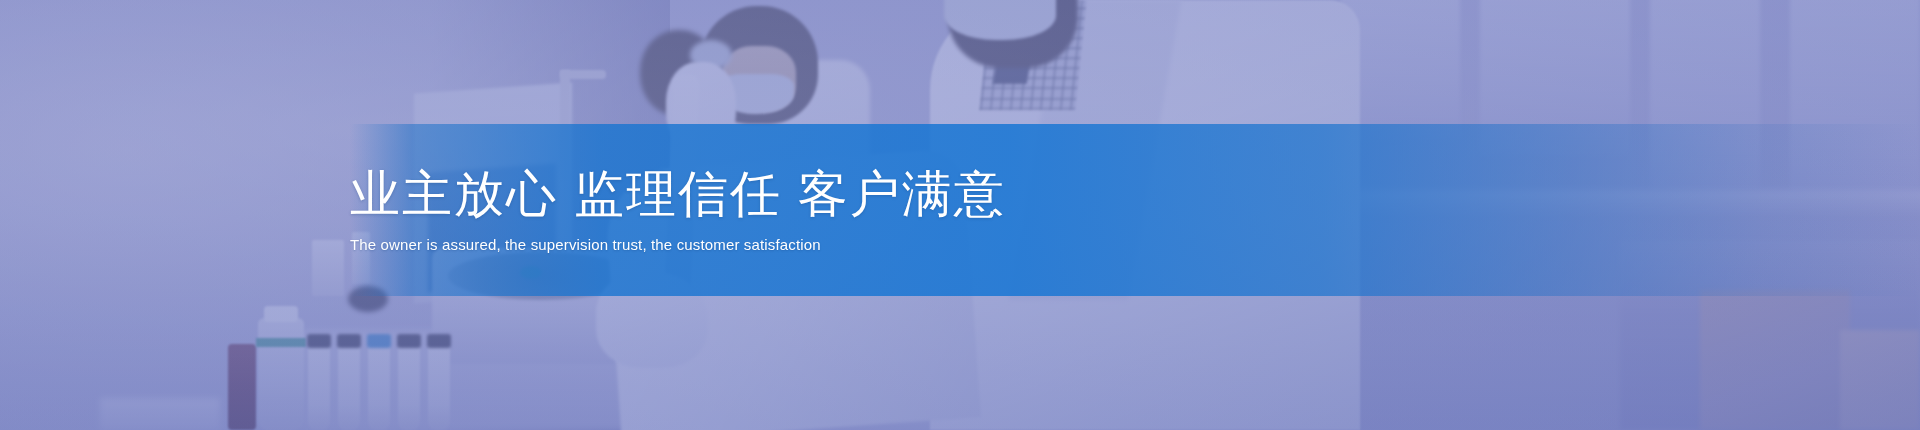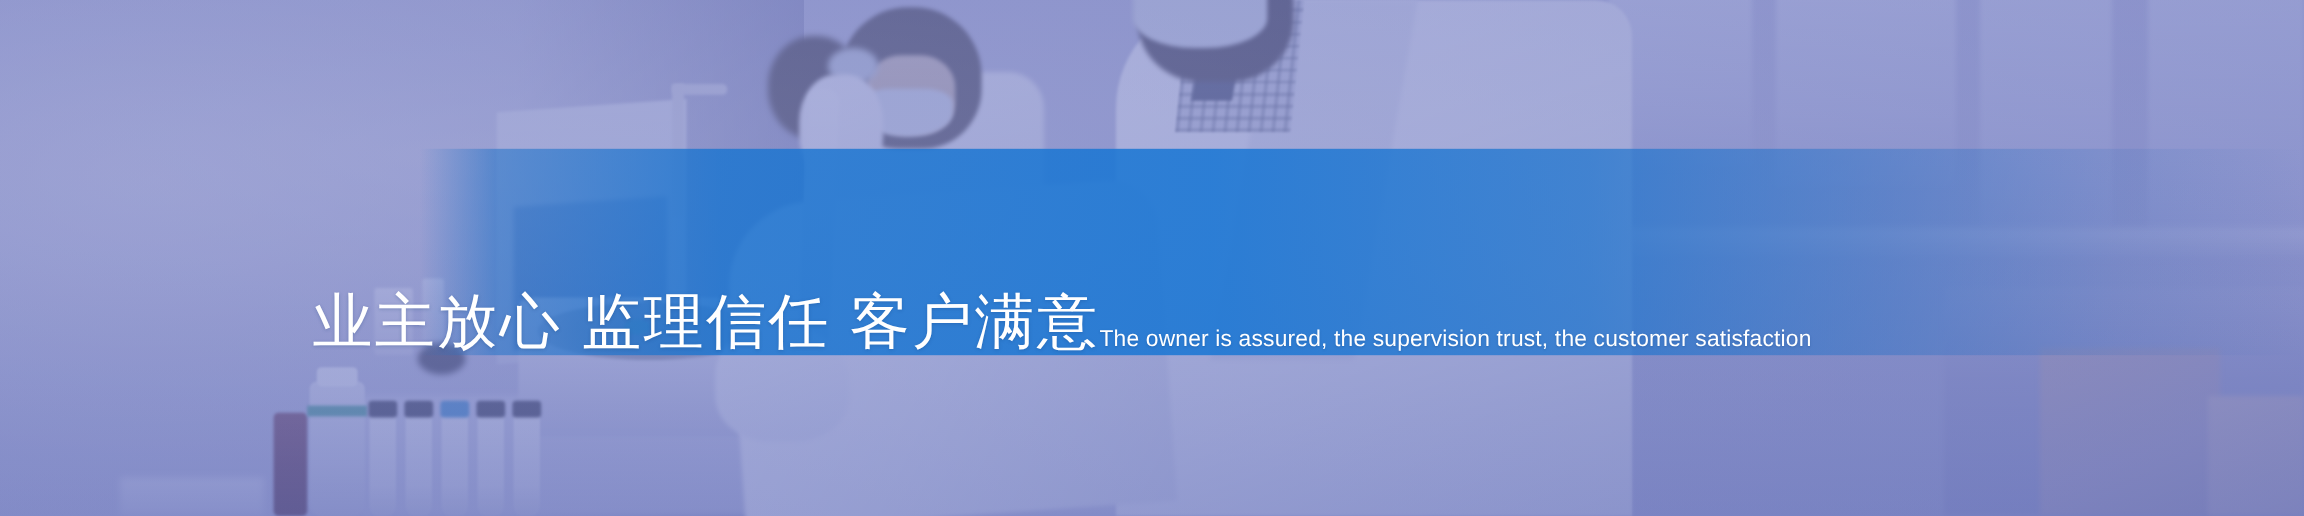--- a/index.html
+++ b/index.html
@@ -300,36 +300,36 @@
         rgba(26,112,200,.52) 4%,
         rgba(24,116,208,.80) 16%,
         rgba(24,118,212,.86) 42%,
         rgba(28,116,206,.72) 62%,
         rgba(40,112,198,.44) 78%,
         rgba(56,110,190,.18) 90%,
         rgba(70,110,185,.00) 100%);
   }
   .band-inner {
     position:absolute; inset:0;
-    display:flex; 
-    align-items:flex-end; justify-content:center;
+    display:flex; flex-direction:column;
+    align-items:flex-start; justify-content:center;
     padding-right:500px;
   }
   .headline {
     color:#ffffff;
     font-size:50px;
     line-height:1.12;
     letter-spacing:2px;
     font-weight:400;
     white-space:nowrap;
     text-shadow:0 1px 3px rgba(20,60,120,.28);
   }
   .subline {
     color:#ffffff;
-    font-size:19px;
+    font-size:15px;
     line-height:1.3;
     letter-spacing:.15px;
     font-weight:400;
     margin-top:13px;
     white-space:nowrap;
     text-shadow:0 1px 2px rgba(20,60,120,.30);
   }
 </style>
 </head>
 <body>

